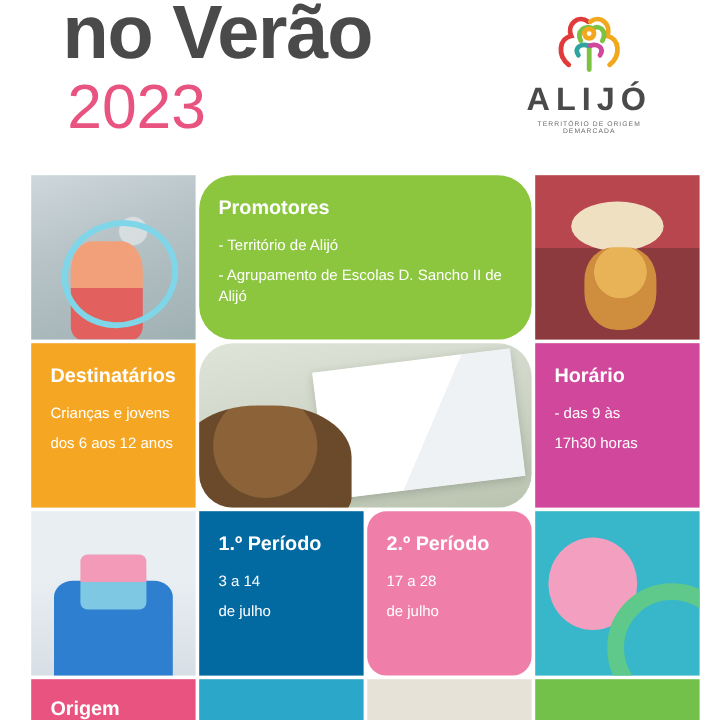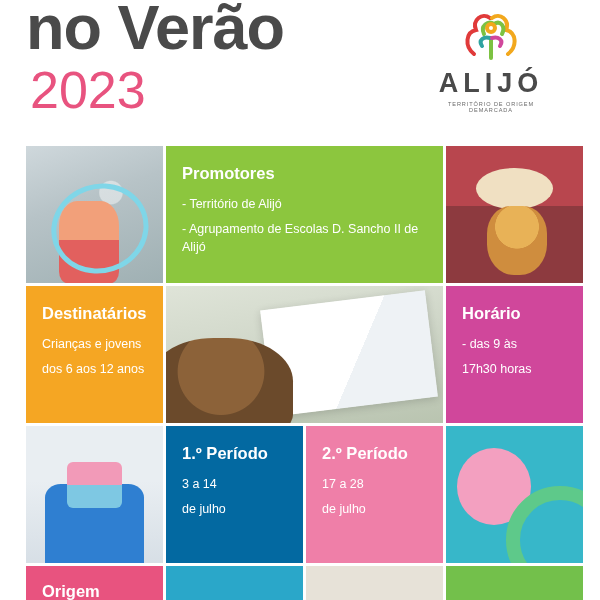--- a/index.html
+++ b/index.html
@@ -21,20 +21,21 @@
     height: 600px;
     background: #ffffff;
   }
 
   
   .header {
     position: relative;
     height: 140px;
     padding: 0 26px;
     box-sizing: border-box;
+    margin-left: 26px;
   }
   .title-main {
     position: absolute;
     left: 26px;
     top: -6px;
     font-size: 63px;
     font-weight: bold;
     letter-spacing: -1px;
     color: #4a4a4a;
     line-height: 1.05;
@@ -89,21 +90,21 @@
     display: grid;
     grid-template-columns: 137px 137px 137px 137px;
     grid-auto-rows: 137px;
     gap: 3px;
   }
   .cell {
     position: relative;
     overflow: hidden;
     box-sizing: border-box;
   }
-  .cell.span2 { grid-column: span 2; }
+  .cell.span2 { grid-column: span 2; border-radius: 28px; }
 
   .pad {
     padding: 18px 16px;
     box-sizing: border-box;
     height: 100%;
   }
   .c-title {
     font-size: 16.5px;
     font-weight: bold;
     color: #ffffff;
@@ -114,21 +115,21 @@
     font-size: 12.5px;
     color: #ffffff;
     line-height: 1.5;
     margin-bottom: 6px;
   }
 
   .green   { background: #8cc63e; }
   .orange  { background: #f5a623; }
   .magenta { background: #d0479b; }
   .blue    { background: #0369a1; }
-  .pink    { background: #ef7fa8; }
+  .pink    { background: #ef7fa8; border-radius: 16px; }
   .pinkdeep{ background: #e8537f; }
   .greenb  { background: #73c04b; }
 
   
   .photo { background-size: cover; background-position: center; }
 
   .ph-hoop {
     background:
       radial-gradient(circle at 62% 34%, rgba(255,255,255,0.45) 0 9%, rgba(255,255,255,0) 10%),
       linear-gradient(160deg, #cfd8dc 0%, #b7c3c7 40%, #9fb0b3 100%);

